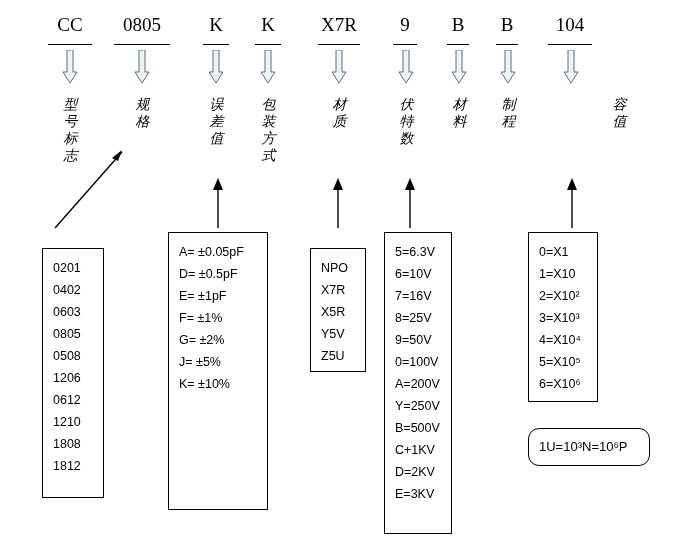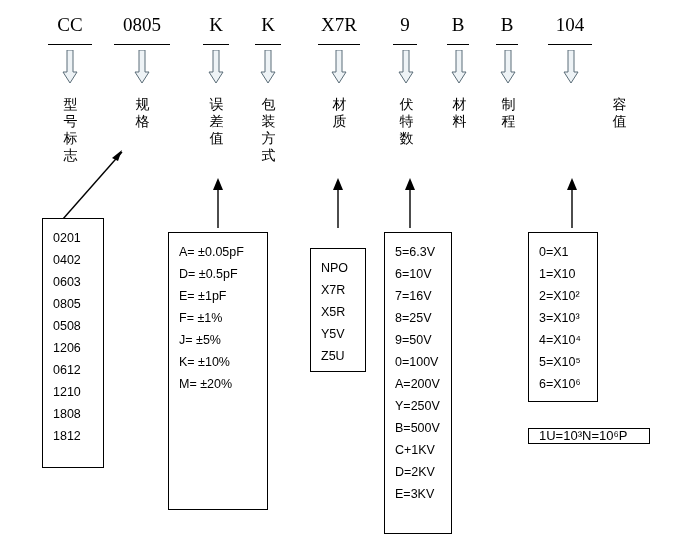--- a/index.html
+++ b/index.html
@@ -37,20 +37,21 @@
   }
   
   .vlabel {
     position: absolute;
     font-size: 14px;
     font-family: "DejaVu Sans", sans-serif;
     line-height: 17px;
     text-align: center;
     color: #000;
     white-space: nowrap;
+    font-style: italic;
   }
   .vlabel.one {
     width: 17px;
     white-space: normal;
     word-break: break-all;
   }
   
   .box {
     position: absolute;
     border: 1px solid #000;
@@ -146,41 +147,41 @@
     <line x1="338" y1="228" x2="338" y2="182" stroke="#000" stroke-width="1.4"></line>
     <polygon points="338,178 333,190 343,190" fill="#000"></polygon>
 
     <line x1="410" y1="228" x2="410" y2="182" stroke="#000" stroke-width="1.4"></line>
     <polygon points="410,178 405,190 415,190" fill="#000"></polygon>
 
     <line x1="572" y1="228" x2="572" y2="182" stroke="#000" stroke-width="1.4"></line>
     <polygon points="572,178 567,190 577,190" fill="#000"></polygon>
   </svg>
 
-  <div class="box" style="left:42px; top:218px; width:62px; height:250px;">
+  <div class="box" style="left:42px; top:248px; width:62px; height:250px;">
     <div class="row">0201</div>
     <div class="row">0402</div>
     <div class="row">0603</div>
     <div class="row">0805</div>
     <div class="row">0508</div>
     <div class="row">1206</div>
     <div class="row">0612</div>
     <div class="row">1210</div>
     <div class="row">1808</div>
     <div class="row">1812</div>
   </div>
 
   <div class="box" style="left:168px; top:232px; width:100px; height:278px;">
     <div class="row">A= ±0.05pF</div>
     <div class="row">D= ±0.5pF</div>
     <div class="row">E= ±1pF</div>
     <div class="row">F= ±1%</div>
+    <div class="row">G= ±2%</div>
     <div class="row">J= ±5%</div>
     <div class="row">K= ±10%</div>
-    <div class="row">M= ±20%</div>
   </div>
 
   <div class="box" style="left:310px; top:248px; width:56px; height:124px;">
     <div class="row">NPO</div>
     <div class="row">X7R</div>
     <div class="row">X5R</div>
     <div class="row">Y5V</div>
     <div class="row">Z5U</div>
   </div>
 
@@ -202,17 +203,17 @@
   <div class="box" style="left:528px; top:232px; width:70px; height:170px;">
     <div class="row">0=X1</div>
     <div class="row">1=X10</div>
     <div class="row">2=X10²</div>
     <div class="row">3=X10³</div>
     <div class="row">4=X10⁴</div>
     <div class="row">5=X10⁵</div>
     <div class="row">6=X10⁶</div>
   </div>
 
-  <div class="box note" style="left:528px; top:428px; width:122px; height:16px; display:flex; align-items:center;">
+  <div class="box note" style="left:528px; top:428px; width:122px; height:38px; display:flex; align-items:center;border-radius:11px;">
     <div class="row">1U=10³N=10⁶P</div>
   </div>
 
 </div>
 
 </body></html>

